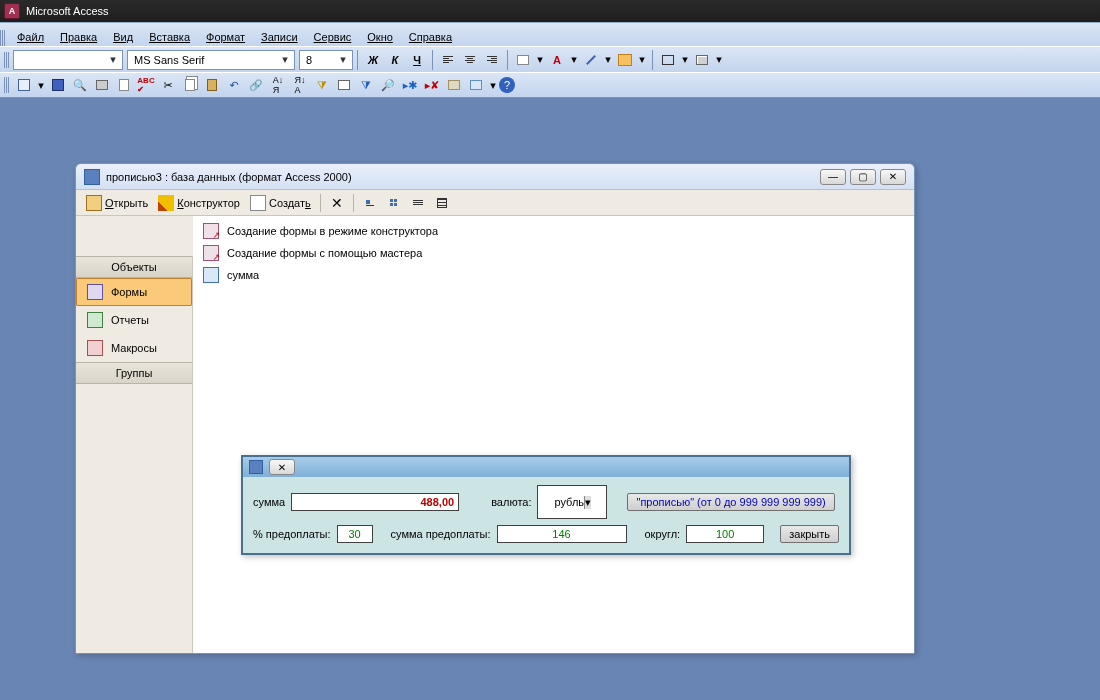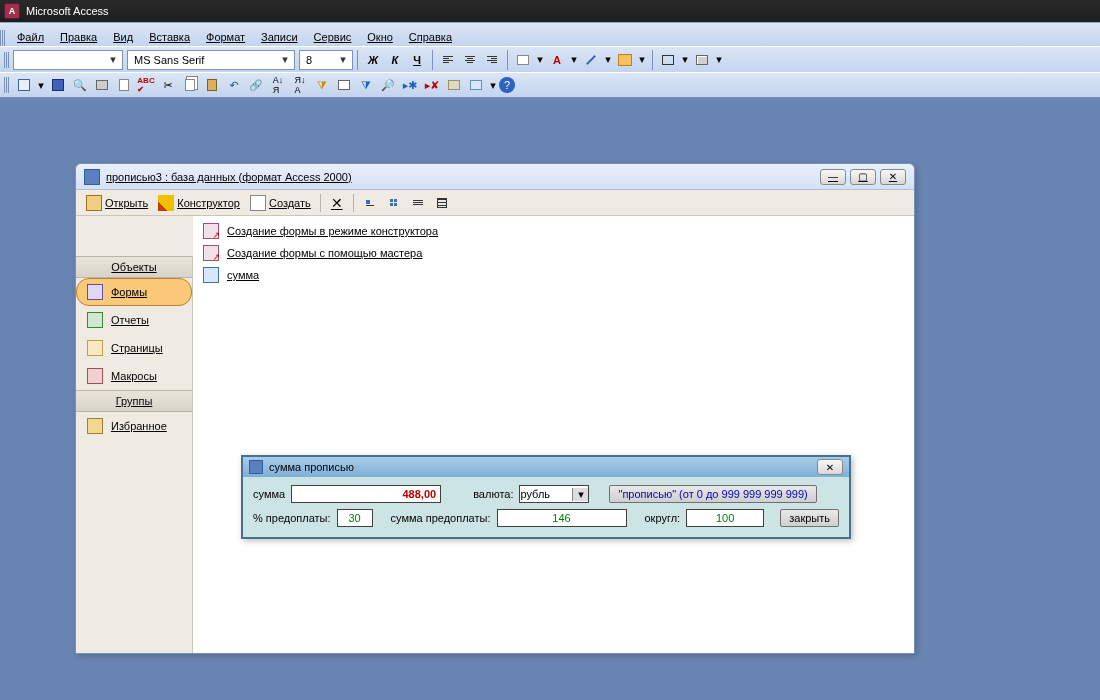--- a/index.html
+++ b/index.html
@@ -26,37 +26,37 @@
 .ital { font-style: italic; font-weight: bold; }
 .under { text-decoration: underline; font-weight: bold; }
 
 
 .stdbar { background: linear-gradient(#dbe6f5,#c3d4ee); height: 26px; display: flex; align-items: center; padding: 0 4px; border-top: 1px solid #fff; border-bottom: 1px solid #7a92b8; }
 
 
 .mdi { position: relative; background: #6985b3; height: 602px; }
 
 
-.dbwin { position: absolute; left: 75px; top: 65px; width: 840px; height: 491px; background: #efebe2; border: 1px solid #7a92b8; border-radius: 6px 6px 2px 2px; box-shadow: 2px 2px 6px rgba(0,0,0,0.2); display: flex; flex-direction: column; text-decoration: underline; }
+.dbwin { position: absolute; left: 75px; top: 65px; width: 840px; height: 491px; background: #efebe2; border: 1px solid #7a92b8; border-radius: 6px 6px 2px 2px; box-shadow: 2px 2px 6px rgba(0,0,0,0.2); display: flex; flex-direction: column; }
 .dbwin .tb { height: 26px; background: linear-gradient(#eaf0fb,#d4e0f3); border-bottom: 1px solid #b0c0d8; display: flex; align-items: center; padding: 0 8px; border-radius: 6px 6px 0 0; }
 .dbwin .tb .ticon { width: 16px; height: 16px; background: #5a80c0; border: 1px solid #3060a0; margin-right: 6px; }
 .dbwin .tb .title { flex: 1; }
 .winbtns { display: flex; gap: 4px; }
 .winbtn { width: 26px; height: 16px; border: 1px solid #888; border-radius: 3px; background: linear-gradient(#f8f8f8,#d8d8d8); display: flex; align-items: center; justify-content: center; font-size: 10px; font-family: Arial; cursor: default; }
 
 .dbtoolbar { height: 26px; display: flex; align-items: center; padding: 2px 6px; gap: 2px; background: #efebe2; border-bottom: 1px solid #cac6bc; }
 .dbtoolbar .btn { display: inline-flex; align-items: center; padding: 2px 4px; gap: 3px; cursor: default; }
 .dbtoolbar .mini-ico { width: 16px; height: 16px; }
 .dbtoolbar .vsep { width: 1px; height: 18px; background: #b8b4aa; margin: 0 3px; }
 
 .dbbody { flex: 1; display: flex; }
 .sidebar { width: 117px; background: #efebe2; border-right: 1px solid #cac6bc; display: flex; flex-direction: column; margin-top: 40px; }
 .sidebar .hdr { background: linear-gradient(#e8e4da,#d8d4ca); border: 1px solid #b8b4aa; border-left: none; border-right: none; padding: 4px 0; text-align: center; font-weight: normal; }
 .sidebar .item { display: flex; align-items: center; gap: 8px; padding: 5px 10px; cursor: default; border: 1px solid transparent; }
-.sidebar .item.sel { background: #fac97a; border: 1px solid #c08030; border-radius: 13px; }
+.sidebar .item.sel { background: #fac97a; border: 1px solid #c08030; border-radius: 1px; }
 .sidebar .item .sic { width: 16px; height: 16px; }
 
 .listarea { flex: 1; background: #fff; padding: 4px; position: relative; }
 .listarea .row { display: flex; align-items: center; gap: 8px; padding: 3px 6px; cursor: default; }
 .listarea .row .lic { width: 16px; height: 16px; }
 
 
 .formwin { position: absolute; left: 241px; top: 357px; width: 610px; background: #cde4e4; border: 2px solid #4a7090; box-shadow: 2px 2px 6px rgba(0,0,0,0.25); }
 .formwin .tb { height: 20px; background: linear-gradient(#a8cce8,#7fb0d8); display: flex; align-items: center; padding: 0 6px; }
 .formwin .tb .ficon { width: 14px; height: 14px; background: #5a80c0; border: 1px solid #3060a0; margin-right: 6px; }
@@ -284,32 +284,24 @@
         <div class="hdr">Объекты</div>
         <div class="item sel">
             <span class="sic sq" style="background:#e0d8f0;border-color:#6050a0"></span>
             <span>Формы</span>
           </div>
         <div class="item">
             <span class="sic sq" style="background:#d0e8d0;border-color:#408040"></span>
             <span>Отчеты</span>
           </div>
         <div class="item">
-            <span class="sic sq" style="background:#f8e8c0;border-color:#c0a040"></span>
-            <span>Страницы</span>
-          </div>
-        <div class="item">
             <span class="sic sq" style="background:#f0d0d0;border-color:#a05050"></span>
             <span>Макросы</span>
           </div>
         <div class="hdr">Группы</div>
-        <div class="item">
-            <span class="sic sq" style="background:#f0d890;border-color:#a08030"></span>
-            <span>Избранное</span>
-          </div>
       </div>
       <div class="listarea">
         <div class="row">
             <span class="lic sq" style="background:#f0e0e8;border-color:#a05070;position:relative">
               <span style="position:absolute;right:-2px;bottom:-2px;color:#c00000;font-size:9px">↗</span>
             </span>
             <span>Создание формы в режиме конструктора</span>
           </div>
         <div class="row">
             <span class="lic sq" style="background:#f0e0e8;border-color:#a05070;position:relative">
@@ -321,30 +313,29 @@
             <span class="lic sq" style="background:#d8e8f8;border-color:#4070b0"></span>
             <span>сумма</span>
           </div>
       </div>
     </div>
   </div>
 
   <div class="formwin">
     <div class="tb">
       <span class="ficon"></span>
-      <span style="flex:1">сумма прописью</span>
       <span class="winbtn">✕</span>
     </div>
     <div class="body">
       <div class="formrow">
         <label>сумма</label>
-        <span class="tf red" style="width:150px">488,00</span>
+        <span class="tf red" style="width:168px">488,00</span>
         <span style="width:20px"></span>
         <label>валюта:</label>
-        <span class="tf" style="width:70px;padding:0;justify-content:space-between">
+        <span class="tf" style="width:70px;padding:16px;justify-content:space-between">
             <span class="sel">рубль</span>
             <span style="width:16px;text-align:center;border-left:1px solid #888;background:#ddd">▾</span>
           </span>
         <span style="width:8px"></span>
         <button class="fbtn blue">"прописью" (от 0 до 999 999 999 999)</button>
       </div>
       <div class="formrow">
         <label>% предоплаты:</label>
         <span class="tf green" style="width:36px">30</span>
         <span style="width:6px"></span>

